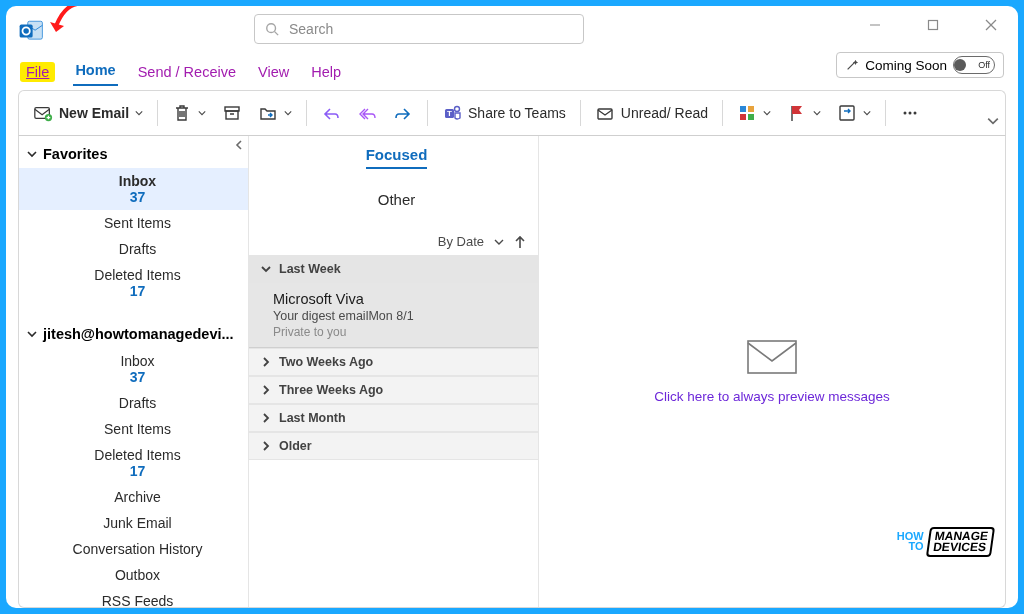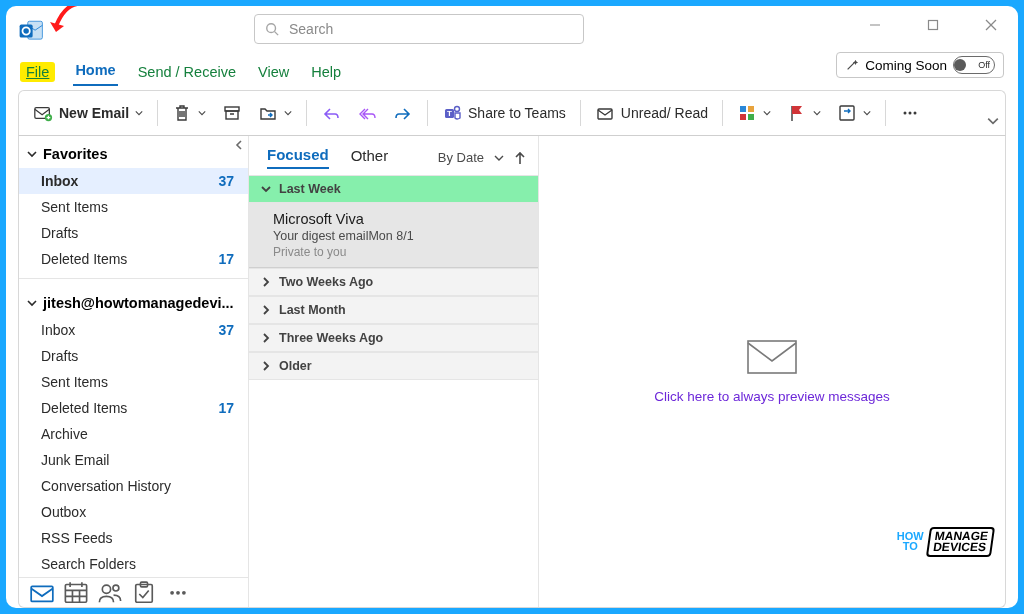--- a/index.html
+++ b/index.html
@@ -8,69 +8,69 @@
   .titlebar { height: 44px; display: flex; align-items: center; padding: 6px 10px 0 10px; position: relative; }
   .logo { width: 26px; height: 26px; position: relative; margin-left: 2px; }
   .logo svg { width: 26px; height: 26px; }
   .search { position: absolute; left: 248px; top: 8px; width: 330px; height: 30px; border: 1px solid #c7c7c7; border-radius: 4px; display: flex; align-items: center; padding: 0 10px; color: #8a8a8a; font-size: 14px; gap: 10px; }
   .search-icon { width: 14px; height: 14px; opacity: 0.6; }
   .winctrls { position: absolute; right: 6px; top: 4px; display: flex; gap: 16px; align-items: center; }
   .winbtn { width: 42px; height: 30px; display: flex; align-items: center; justify-content: center; color: #8a8a8a; }
   .winbtn svg { width: 12px; height: 12px; stroke: #8a8a8a; }
 
   .tabrow { height: 36px; display: flex; align-items: flex-end; padding: 0 14px; gap: 18px; position: relative; }
-  .tab { font-size: 14.5px; color: #15803d; padding: 0 2px 6px 2px; cursor: pointer; }
+  .tab { font-size: 14.5px; color: #a21caf; padding: 0 2px 6px 2px; cursor: pointer; }
   .tab.file { background: #ffeb00; border-radius: 3px; padding: 2px 6px 2px 6px; margin-bottom: 4px; text-decoration: underline; }
   .tab.active { color: #0f6cbd; font-weight: 600; border-bottom: 2.5px solid #0f6cbd; }
   .arrow-anno { position: absolute; left: 42px; top: -8px; z-index: 5; }
   .arrow-anno svg { width: 40px; height: 40px; }
   .coming { position: absolute; right: 14px; top: 2px; display: flex; align-items: center; gap: 6px; border: 1px solid #c7c7c7; border-radius: 4px; padding: 3px 8px; font-size: 13.5px; }
   .toggle { display: inline-flex; align-items: center; gap: 4px; width: 42px; height: 18px; border: 1px solid #6b6b6b; border-radius: 9px; padding: 1px 0; font-size: 9px; position: relative; }
   .toggle .knob { width: 12px; height: 12px; background: #5a5a5a; border-radius: 50%; }
   .toggle .txt { position: absolute; right: 4px; font-size: 9px; color: #2b2b2b; }
 
   .ribbon { height: 46px; margin: 4px 12px 0 12px; border: 1px solid #d8d8d8; border-bottom: 1px solid #cfcfcf; border-radius: 6px 6px 0 0; display: flex; align-items: center; padding: 0 8px; gap: 4px; position: relative; }
   .rbtn { height: 32px; display: flex; align-items: center; padding: 0 6px; gap: 6px; font-size: 14px; color: #2b2b2b; border-radius: 4px; }
   .rsep { width: 1px; height: 26px; background: #d8d8d8; margin: 0 4px; }
   .icon { display: inline-flex; width: 20px; height: 20px; align-items: center; justify-content: center; }
   .chev { width: 8px; height: 8px; }
   .ribbon-chev { position: absolute; right: 6px; bottom: 4px; }
 
   .body { flex: 1; display: flex; border-top: none; margin: 0 12px 0 12px; border: 1px solid #d8d8d8; border-top: none; border-radius: 0 0 6px 6px; overflow: hidden; position: relative; }
   .nav { width: 230px; border-right: 1px solid #e5e5e5; display: flex; flex-direction: column; position: relative; }
   .nav-collapse { position: absolute; right: 4px; top: 4px; color: #6b6b6b; font-size: 11px; }
   .section-hdr { display: flex; align-items: center; gap: 6px; padding: 10px 10px 6px 8px; font-size: 14.5px; font-weight: 600; }
-  .navitem { display: flex; align-items: center; justify-content: space-between; padding: 5px 14px 5px 22px; font-size: 14px; color: #2b2b2b; }
+  .navitem { display: flex; align-items: center; justify-content: space-between; padding: 5px 14px 5px 22px; font-size: 14px; color: #2b2b2b; flex-direction: column; }
   .navitem.bold { font-weight: 700; }
   .navitem.sel { background: #e5efff; }
   .count { color: #0f6cbd; font-weight: 700; }
   .nav-sep { height: 1px; background: #e5e5e5; margin: 6px 0; }
   .navfoot { border-top: 1px solid #e5e5e5; height: 42px; display: flex; align-items: center; gap: 8px; padding: 0 10px; margin-top: auto; }
   .navfoot .icon { width: 26px; height: 22px; color: #0f6cbd; }
   .navfoot .icon.mono { color: #5a5a5a; }
 
   .list { width: 290px; border-right: 1px solid #e5e5e5; display: flex; flex-direction: column; }
-  .list-hdr { display: flex; align-items: center; padding: 10px 12px 6px 18px; gap: 22px; }
+  .list-hdr { display: flex; align-items: center; padding: 10px 12px 6px 18px; gap: 22px; flex-direction: column; }
   .list-tab { font-size: 15px; color: #2b2b2b; padding-bottom: 4px; }
   .list-tab.active { color: #0f6cbd; font-weight: 600; border-bottom: 2.5px solid #0f6cbd; }
   .list-sort { margin-left: auto; display: flex; align-items: center; gap: 10px; font-size: 13px; color: #4a4a4a; }
   .group { display: flex; align-items: center; gap: 8px; padding: 6px 12px; font-size: 12.5px; font-weight: 700; color: #424242; background: #f3f3f3; border-top: 1px solid #e5e5e5; border-bottom: 1px solid #e5e5e5; }
-  .group.expanded { background: #86efac; }
+  .group.expanded { background: #e5e5e5; }
   .mail { padding: 8px 12px 8px 24px; background: #e6e6e6; border-bottom: 1px solid #cfcfcf; }
   .mail .from { font-size: 14.5px; color: #1a1a1a; }
   .mail .row2 { display: flex; font-size: 12.5px; color: #4a4a4a; margin-top: 2px; }
   .mail .row3 { font-size: 12px; color: #8a8a8a; margin-top: 2px; }
 
   .reader { flex: 1; display: flex; flex-direction: column; align-items: center; justify-content: center; gap: 14px; }
   .env { width: 52px; height: 36px; }
   .reader-title { font-size: 19px; color: #2b2b2b; }
   .reader-link { font-size: 13.5px; color: #6d28d9; }
 
   .watermark { position: absolute; right: 12px; bottom: 50px; font-family: sans-serif; display: flex; align-items: center; gap: 4px; }
-  .watermark .howto { font-size: 11px; color: #1aa8ff; font-weight: 900; text-align: center; line-height: 0.9; }
+  .watermark .howto { font-size: 11px; color: #1aa8ff; font-weight: 900; text-align: right; line-height: 0.9; }
   .watermark .md { border: 2.5px solid #000; border-radius: 4px; padding: 2px 4px; font-weight: 900; font-size: 12px; line-height: 0.9; transform: skewX(-8deg); }
 </style>
 </head>
 <body>
 
 <div class="app">
 
   <div class="titlebar">
     <span class="logo">
       <svg viewBox="0 0 32 32">
@@ -418,27 +418,27 @@
       <div class="group">
         <svg width="10" height="10" viewBox="0 0 10 10" fill="none" stroke="#424242" stroke-width="1.8">
             <path d="M3 1 L7 5 L3 9"></path>
           </svg>
         <span>Two Weeks Ago</span>
       </div>
       <div class="group">
         <svg width="10" height="10" viewBox="0 0 10 10" fill="none" stroke="#424242" stroke-width="1.8">
             <path d="M3 1 L7 5 L3 9"></path>
           </svg>
-        <span>Last Month</span>
+        <span>Three Weeks Ago</span>
       </div>
       <div class="group">
         <svg width="10" height="10" viewBox="0 0 10 10" fill="none" stroke="#424242" stroke-width="1.8">
             <path d="M3 1 L7 5 L3 9"></path>
           </svg>
-        <span>Three Weeks Ago</span>
+        <span>Last Month</span>
       </div>
       <div class="group">
         <svg width="10" height="10" viewBox="0 0 10 10" fill="none" stroke="#424242" stroke-width="1.8">
             <path d="M3 1 L7 5 L3 9"></path>
           </svg>
         <span>Older</span>
       </div>
     </div>
 
     <div class="reader">

